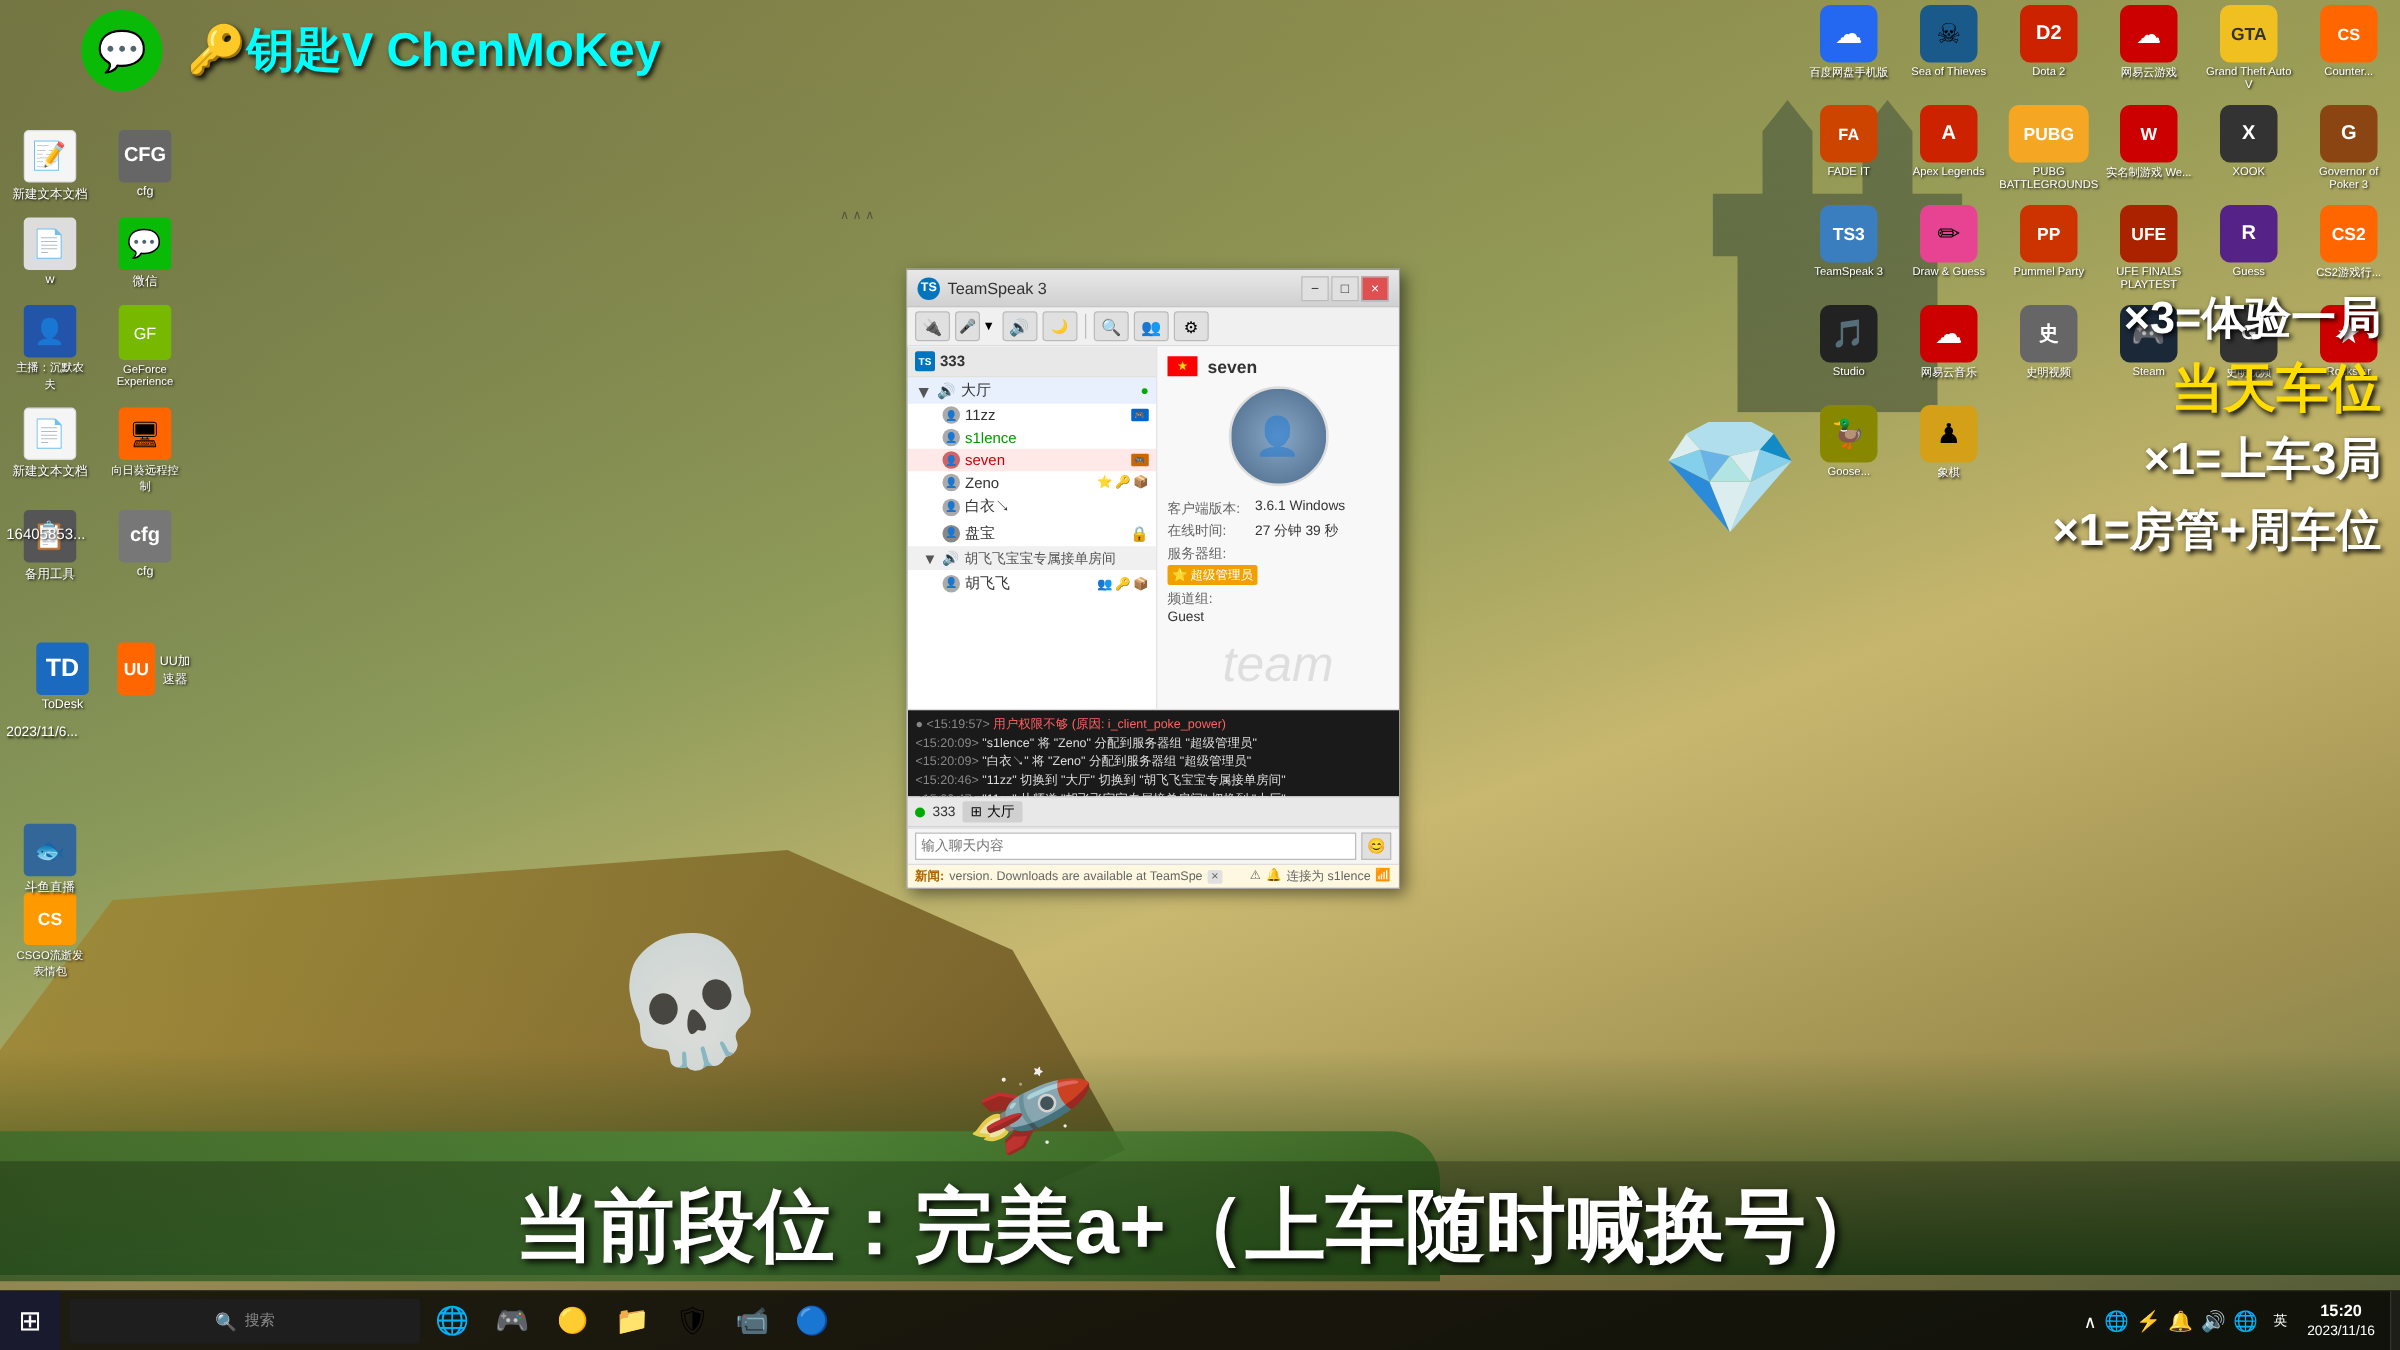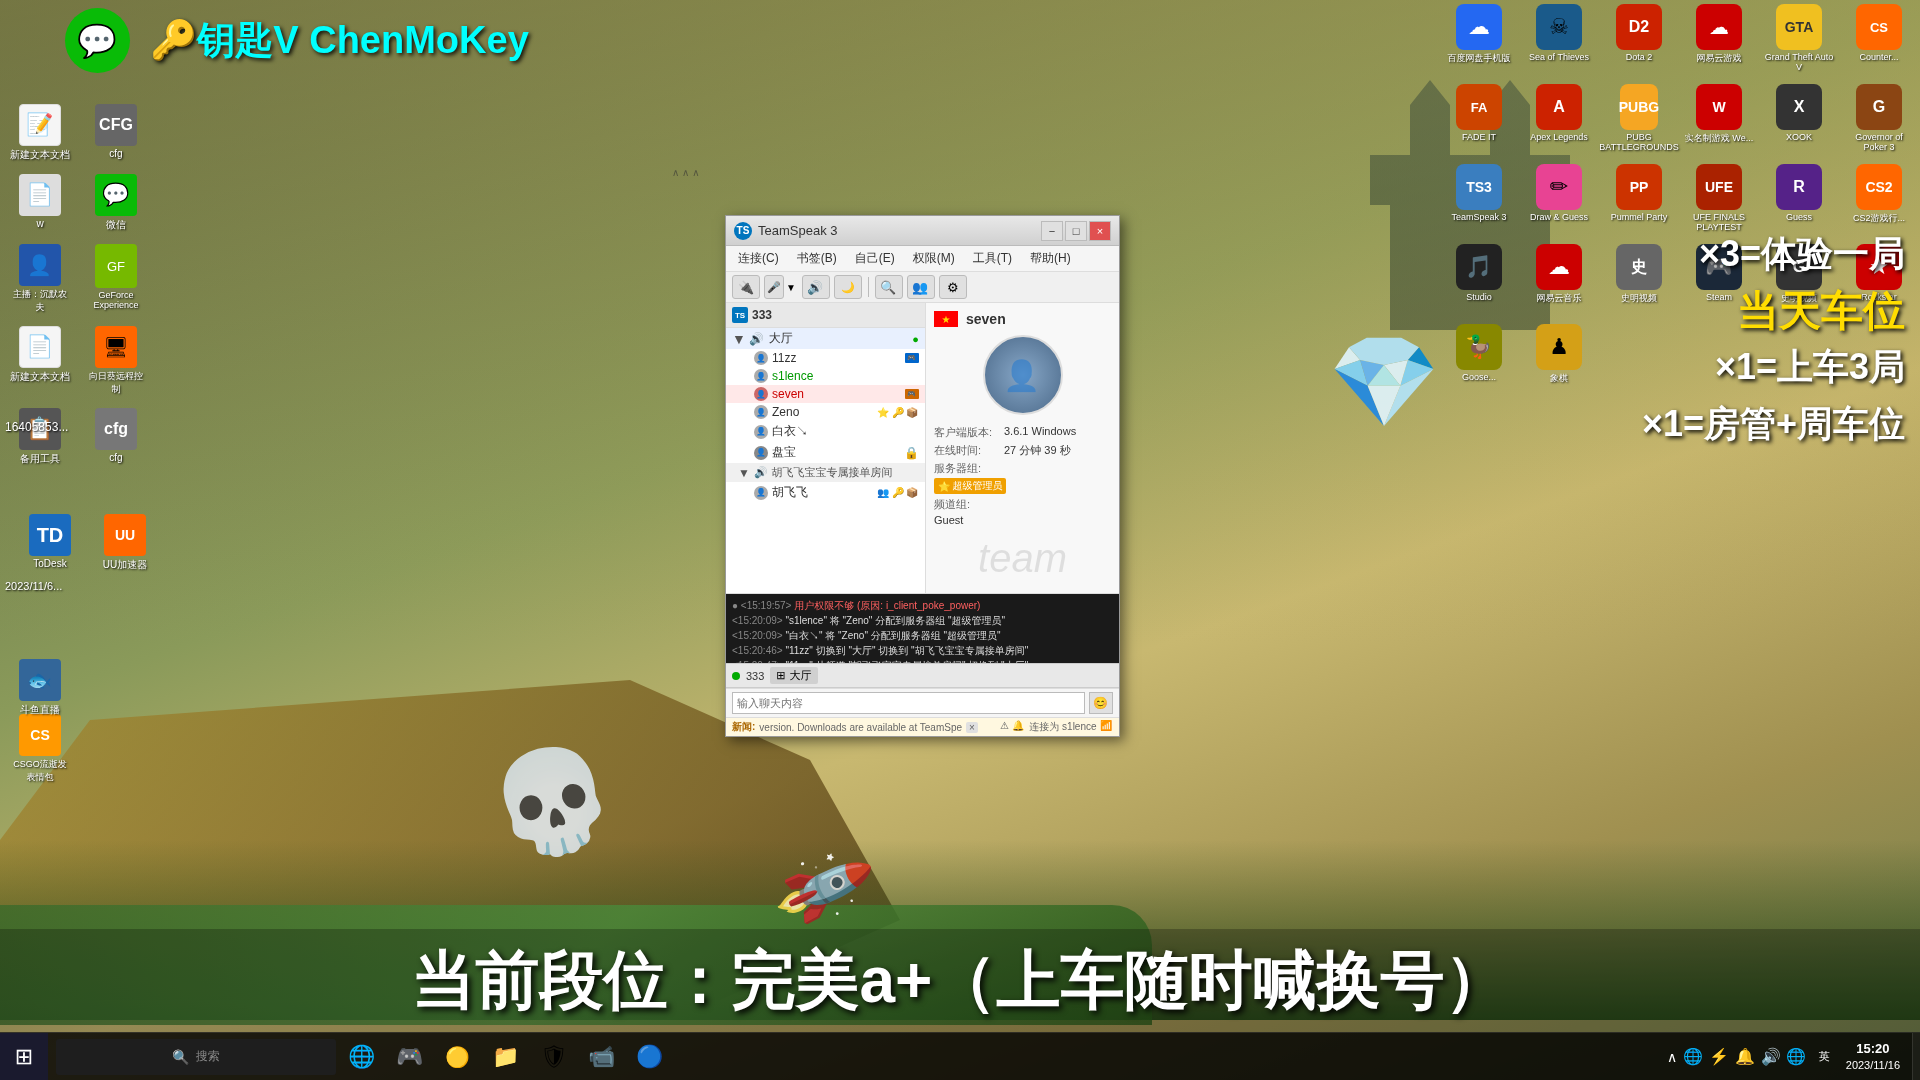--- a/index.html
+++ b/index.html
@@ -508,21 +508,21 @@
 
   <div style="position:absolute;left:5px;top:420px;z-index:10;color:white;font-size:12px;text-shadow:1px 1px 2px black;">
     <span>16405853...</span>
   </div>
 
   <div class="desktop-icon" style="position:absolute;left:15px;top:510px;z-index:10;display:flex;flex-direction:column;align-items:center;padding:4px;cursor:pointer;border-radius:4px;width:70px;">
     <div style="width:42px;height:42px;background:#1a6bbf;border-radius:4px;display:flex;align-items:center;justify-content:center;font-size:20px;color:white;font-weight:bold;">TD</div>
     <span style="font-size:10px;color:white;text-align:center;text-shadow:1px 1px 2px black;margin-top:2px;">ToDesk</span>
   </div>
 
-  <div class="desktop-icon" style="position:absolute;left:90px;top:510px;z-index:10;display:flex;flex-direction:column;align-items:center;padding:4px;cursor:pointer;border-radius:4px;width:70px;">
+  <div class="desktop-icon" style="position:absolute;left:90px;top:510px;z-index:10;display:flex;flex-direction:row;align-items:center;padding:4px;cursor:pointer;border-radius:4px;width:70px;">
     <div style="width:42px;height:42px;background:#ff6600;border-radius:4px;display:flex;align-items:center;justify-content:center;font-size:14px;color:white;font-weight:bold;">UU</div>
     <span style="font-size:10px;color:white;text-align:center;text-shadow:1px 1px 2px black;margin-top:2px;">UU加速器</span>
   </div>
 
   <div style="position:absolute;left:5px;top:580px;z-index:10;color:white;font-size:11px;text-shadow:1px 1px 2px black;">2023/11/6...</div>
 
   <div class="desktop-icon" style="position:absolute;left:5px;top:710px;z-index:10;display:flex;flex-direction:column;align-items:center;padding:4px;cursor:pointer;border-radius:4px;width:70px;">
     <div style="width:42px;height:42px;background:#ff9900;border-radius:4px;display:flex;align-items:center;justify-content:center;font-size:14px;color:white;font-weight:bold;">CS</div>
     <span style="font-size:9px;color:white;text-align:center;text-shadow:1px 1px 2px black;margin-top:2px;">CSGO流逝发表情包</span>
   </div>
@@ -563,21 +563,21 @@
   <div style="position:absolute;top:80px;right:0;z-index:10;display:grid;grid-template-columns:repeat(6,80px);gap:0;">
     <div class="desktop-icon" style="display:flex;flex-direction:column;align-items:center;padding:4px;cursor:pointer;border-radius:4px;width:78px;">
       <div style="width:46px;height:46px;background:#cc4400;border-radius:8px;display:flex;align-items:center;justify-content:center;font-size:13px;font-weight:bold;color:white;">FA</div>
       <span style="font-size:9px;color:white;text-align:center;text-shadow:1px 1px 2px black;margin-top:2px;">FADE IT</span>
     </div>
     <div class="desktop-icon" style="display:flex;flex-direction:column;align-items:center;padding:4px;cursor:pointer;border-radius:4px;width:78px;">
       <div style="width:46px;height:46px;background:#cc2200;border-radius:8px;display:flex;align-items:center;justify-content:center;font-size:16px;font-weight:bold;color:white;">A</div>
       <span style="font-size:9px;color:white;text-align:center;text-shadow:1px 1px 2px black;margin-top:2px;">Apex Legends</span>
     </div>
     <div class="desktop-icon" style="display:flex;flex-direction:column;align-items:center;padding:4px;cursor:pointer;border-radius:4px;width:78px;">
-      <div style="width:38px;height:46px;background:#f5a623;border-radius:8px;display:flex;align-items:center;justify-content:center;font-size:14px;font-weight:bold;color:white;text-align:center;">PUBG</div>
+      <div style="width:64px;height:46px;background:#f5a623;border-radius:8px;display:flex;align-items:center;justify-content:center;font-size:14px;font-weight:bold;color:white;text-align:center;">PUBG</div>
       <span style="font-size:9px;color:white;text-align:center;text-shadow:1px 1px 2px black;margin-top:2px;">PUBG BATTLEGROUNDS</span>
     </div>
     <div class="desktop-icon" style="display:flex;flex-direction:column;align-items:center;padding:4px;cursor:pointer;border-radius:4px;width:78px;">
       <div style="width:46px;height:46px;background:#cc0000;border-radius:8px;display:flex;align-items:center;justify-content:center;font-size:14px;font-weight:bold;color:white;">W</div>
       <span style="font-size:9px;color:white;text-align:center;text-shadow:1px 1px 2px black;margin-top:2px;">实名制游戏 We...</span>
     </div>
     <div class="desktop-icon" style="display:flex;flex-direction:column;align-items:center;padding:4px;cursor:pointer;border-radius:4px;width:78px;">
       <div style="width:46px;height:46px;background:#333;border-radius:8px;display:flex;align-items:center;justify-content:center;font-size:16px;font-weight:bold;color:white;">X</div>
       <span style="font-size:9px;color:white;text-align:center;text-shadow:1px 1px 2px black;margin-top:2px;">XOOK</span>
     </div>
@@ -673,28 +673,20 @@
     <div class="ts-titlebar">
       <div class="ts-logo">TS</div>
       <div class="ts-title">TeamSpeak 3</div>
       <div class="ts-controls">
         <div class="ts-ctrl-btn">−</div>
         <div class="ts-ctrl-btn">□</div>
         <div class="ts-ctrl-btn close-btn">×</div>
       </div>
     </div>
 
-    <div class="ts-menubar">
-      <div class="ts-menu-item">连接(C)</div>
-      <div class="ts-menu-item">书签(B)</div>
-      <div class="ts-menu-item">自己(E)</div>
-      <div class="ts-menu-item">权限(M)</div>
-      <div class="ts-menu-item">工具(T)</div>
-      <div class="ts-menu-item">帮助(H)</div>
-    </div>
 
     <div class="ts-toolbar">
       <div class="ts-tool-btn">🔌</div>
       <div style="display:inline-flex;align-items:center;">
         <div class="ts-tool-btn" style="width:20px;font-size:11px;">🎤</div>
         <div style="font-size:10px;padding:2px;">▼</div>
       </div>
       <div class="ts-tool-btn">🔊</div>
       <div class="ts-tool-btn" style="font-size:11px;">🌙</div>
       <div class="ts-tool-separator"></div>

